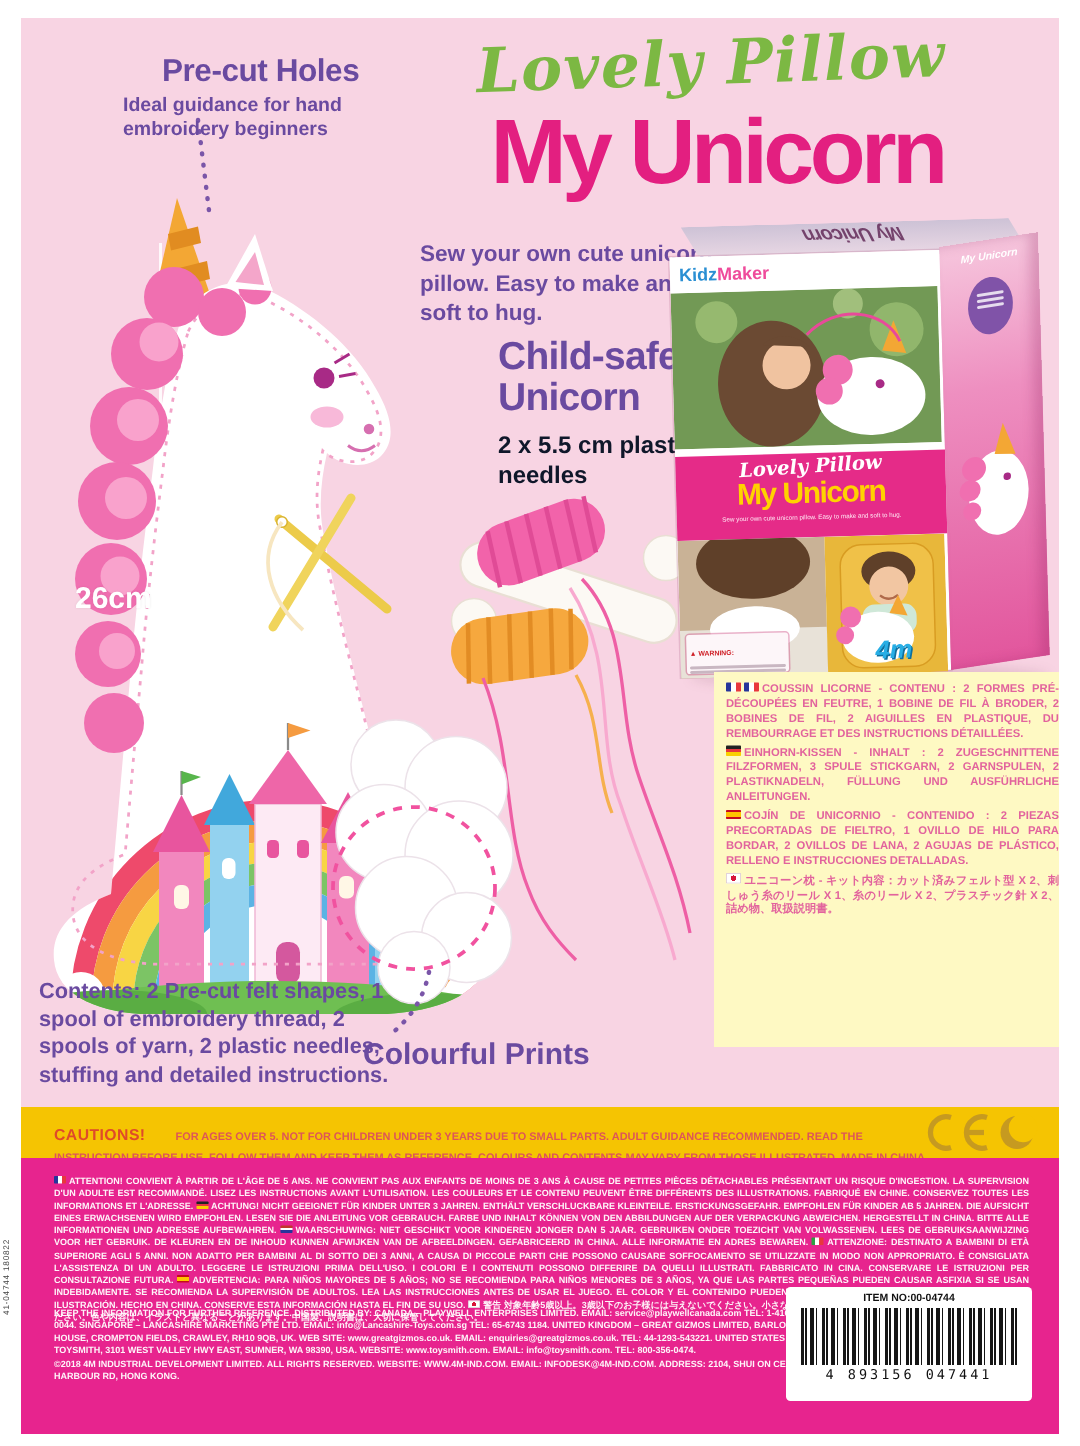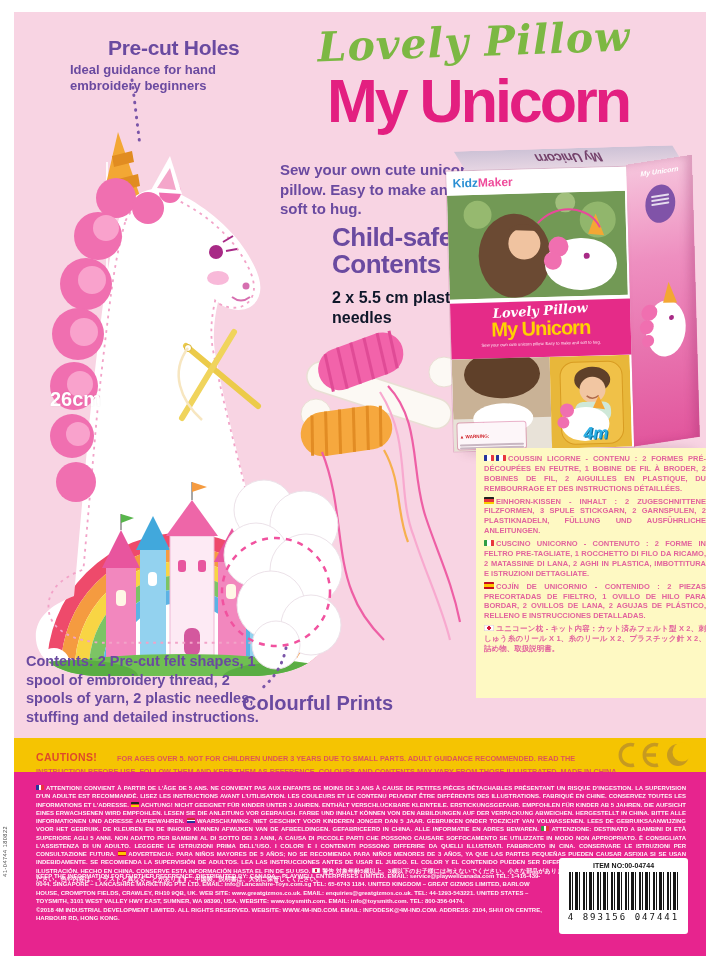--- a/index.html
+++ b/index.html
@@ -4,21 +4,21 @@
 <style>
   html,body{margin:0;padding:0;background:#e9e9e9;}
   .page{position:relative;width:720px;height:964px;background:#ffffff;overflow:hidden;
         font-family:"Liberation Sans",sans-serif;margin:0 auto;}
   .abs{position:absolute;}
 
   
   .pink-area{left:14px;top:12px;width:692px;height:726px;background:#f8d4e3;overflow:hidden;}
 
   .precut-title{left:60px;top:24px;font-size:21px;font-weight:800;color:#6a4aa0;letter-spacing:-0.3px;margin-left:34px;}
-  .precut-sub{left:56px;top:50px;width:180px;font-size:13px;font-weight:700;color:#6a4aa0;line-height:1.25;}
+  .precut-sub{left:68px;top:50px;width:180px;font-size:13px;font-weight:700;color:#6a4aa0;line-height:1.25;}
 
   .title-script{left:240px;top:6px;width:440px;text-align:center;
       font-family:"DejaVu Serif",serif;font-style:italic;font-weight:700;
       font-size:41px;color:#7cb843;transform:rotate(-2deg);letter-spacing:1px;}
   .title-main{left:232px;top:54px;width:464px;text-align:center;
       font-size:61px;font-weight:800;color:#e31f80;letter-spacing:-3px;}
 
   .tagline{left:266px;top:148px;width:205px;font-size:15px;font-weight:700;color:#6a4aa0;line-height:1.3;}
   .childsafe-title{left:318px;top:212px;width:170px;font-size:26px;font-weight:800;color:#6a4aa0;line-height:1.05;letter-spacing:-0.5px;}
   .childsafe-sub{left:318px;top:276px;width:155px;font-size:16px;font-weight:700;color:#0f172a;line-height:1.25;}
@@ -75,21 +75,21 @@
   .cautions{position:absolute;left:22px;top:4px;width:585px;font-size:7.3px;font-weight:700;color:#dd5558;line-height:1.55;}
   .cautions .lead{font-size:10.5px;font-weight:800;color:#df4a2a;letter-spacing:.3px;margin-right:20px;}
   .ce-mark{position:absolute;right:14px;top:4px;}
 
   
   .magenta-band{left:14px;top:772px;width:692px;height:184px;background:#e7248e;color:#fff;}
   .fine-print{position:absolute;left:22px;top:6px;width:650px;font-size:6px;font-weight:600;
       line-height:1.38;text-align:justify;color:rgba(255,255,255,.95);}
   .distribution{position:absolute;left:22px;top:94px;width:516px;font-size:6px;font-weight:600;line-height:1.4;color:rgba(255,255,255,.95);}
   .copyright{position:absolute;left:22px;top:128px;width:516px;font-size:6px;font-weight:600;line-height:1.4;color:rgba(255,255,255,.95);}
-  .barcode-box{position:absolute;right:18px;top:86px;width:129px;height:76px;background:#fff;border-radius:3px;
+  .barcode-box{position:absolute;right:18px;top:86px;width:164px;height:76px;background:#fff;border-radius:3px;
       text-align:center;color:#111;}
   .barcode-item{font-size:7px;font-weight:700;margin-top:4px;}
   .barcode-stripes{height:38px;margin:3px 10px 0 10px;
       background:repeating-linear-gradient(90deg,#161616 0 2px,#fff 2px 3px,#161616 3px 4px,#fff 4px 6px,#161616 6px 9px,#fff 9px 10px,#161616 10px 11px,#fff 11px 14px);}
   .barcode-digits{font-family:"DejaVu Sans Mono",monospace;font-size:9px;letter-spacing:2px;margin-top:2px;}
 
   .print-code{left:2px;top:826px;writing-mode:vertical-rl;transform:rotate(180deg);
       font-size:5.5px;color:#444;letter-spacing:.5px;}
 </style>
 </head>
@@ -246,21 +246,21 @@
       <path d="M 118 68 L 126 134" stroke="#7a55a8" stroke-width="3" stroke-dasharray="0.5 7" stroke-linecap="round" fill="none"></path>
       <circle cx="262" cy="580" r="54" stroke="#f1529f" stroke-width="2.5" stroke-dasharray="6 6" fill="none"></circle>
       <path d="M 272 636 C 268 656 258 668 246 678" stroke="#7a55a8" stroke-width="3" stroke-dasharray="0.5 7" stroke-linecap="round" fill="none"></path>
     </svg>
 
     <div class="abs precut-title">Pre-cut Holes</div>
     <div class="abs precut-sub">Ideal guidance for hand embroidery beginners</div>
     <div class="abs title-script">Lovely Pillow</div>
     <div class="abs title-main">My Unicorn</div>
     <div class="abs tagline">Sew your own cute unicorn pillow. Easy to make and soft to hug.</div>
-    <div class="abs childsafe-title">Child-safe Contents</div>
+    <div class="abs childsafe-title">Child-safe Unicorn</div>
     <div class="abs childsafe-sub">2 x 5.5 cm plastic needles</div>
     <div class="abs size-label">26cm</div>
     <div class="abs contents-note">Contents: 2 Pre-cut felt shapes, 1 spool of embroidery thread, 2 spools of yarn, 2 plastic needles, stuffing and detailed instructions.</div>
     <div class="abs colourful">Colourful Prints</div>
 
     <div class="abs box-shadow"></div>
     <div class="abs product-box">
       <div class="abs box-top">
         <span>My Unicorn</span>
       </div>
@@ -332,21 +332,20 @@
           <circle cx="10" cy="62" r="6" fill="#f06fb0"></circle>
           <polygon points="26,26 32,6 40,28" fill="#f3a734"></polygon>
           <circle cx="34" cy="42" r="2.5" fill="#a82a86"></circle>
         </svg>
       </div>
     </div>
 
     <div class="abs desc-panel">
       <p><span class="flag flag-fr"></span><span class="flag flag-fr"></span><span>COUSSIN LICORNE - CONTENU : 2 FORMES PRÉ-DÉCOUPÉES EN FEUTRE, 1 BOBINE DE FIL À BRODER, 2 BOBINES DE FIL, 2 AIGUILLES EN PLASTIQUE, DU REMBOURRAGE ET DES INSTRUCTIONS DÉTAILLÉES.</span></p>
       <p><span class="flag flag-de"></span><span>EINHORN-KISSEN - INHALT : 2 ZUGESCHNITTENE FILZFORMEN, 3 SPULE STICKGARN, 2 GARNSPULEN, 2 PLASTIKNADELN, FÜLLUNG UND AUSFÜHRLICHE ANLEITUNGEN.</span></p>
-      <p><span class="flag flag-it"></span><span>CUSCINO UNICORNO - CONTENUTO : 2 FORME IN FELTRO PRE-TAGLIATE, 1 ROCCHETTO DI FILO DA RICAMO, 2 MATASSINE DI LANA, 2 AGHI IN PLASTICA, IMBOTTITURA E ISTRUZIONI DETTAGLIATE.</span></p>
       <p><span class="flag flag-es"></span><span>COJÍN DE UNICORNIO - CONTENIDO : 2 PIEZAS PRECORTADAS DE FIELTRO, 1 OVILLO DE HILO PARA BORDAR, 2 OVILLOS DE LANA, 2 AGUJAS DE PLÁSTICO, RELLENO E INSTRUCCIONES DETALLADAS.</span></p>
       <p><span class="flag flag-jp"></span><span>ユニコーン枕 - キット内容：カット済みフェルト型 X 2、刺しゅう糸のリール X 1、糸のリール X 2、プラスチック針 X 2、詰め物、取扱説明書。</span></p>
     </div>
   </div>
 
   <div class="abs yellow-band">
     <p class="cautions">
       <span class="lead">CAUTIONS!</span><span>FOR AGES OVER 5. NOT FOR CHILDREN UNDER 3 YEARS DUE TO SMALL PARTS. ADULT GUIDANCE RECOMMENDED. READ THE INSTRUCTION BEFORE USE. FOLLOW THEM AND KEEP THEM AS REFERENCE. COLOURS AND CONTENTS MAY VARY FROM THOSE ILLUSTRATED. MADE IN CHINA.</span>
     </p>
     <svg class="ce-mark" width="80" height="26" viewBox="0 0 80 26">

